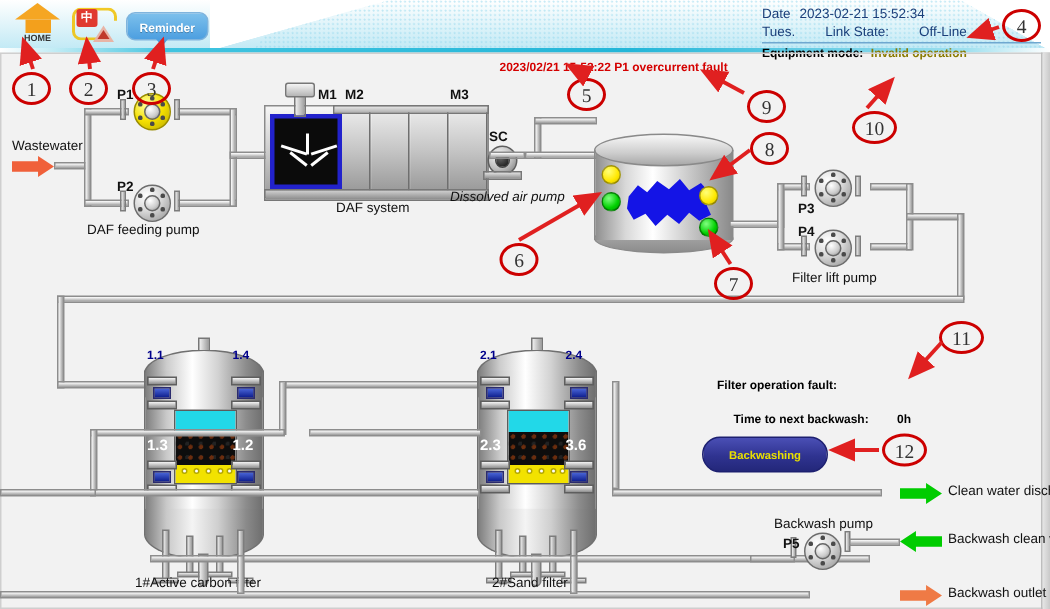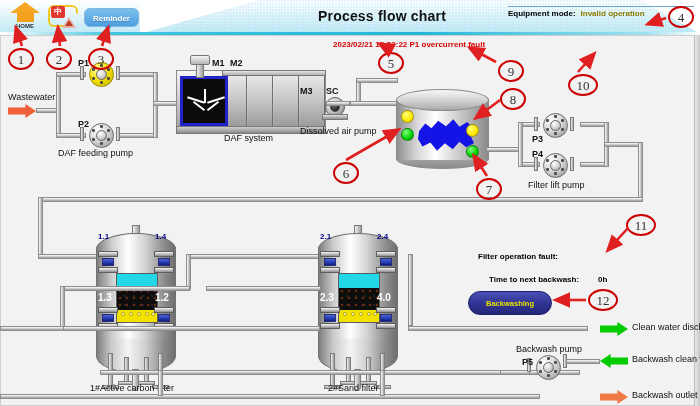--- a/index.html
+++ b/index.html
@@ -328,40 +328,48 @@
 <body>
 
 <div id="root">
 
   <div class="header-band"></div>
   <div class="header-map"></div>
   <div class="header-diag"></div>
   <div class="header-diag-r"></div>
   <div class="header-rule"></div>
 
-  <div class="title">Process flow chart</div>
 
   <div class="home-btn">
     <div class="home-roof"></div>
     <div class="home-body"></div>
     <div class="home-label">HOME</div>
   </div>
 
   <div class="lang-btn">
     <div class="lang-arrows"></div>
     <div class="lang-sq">中</div>
     <div class="lang-tri">
         <i></i>
       </div>
   </div>
 
   <div class="reminder-btn">Reminder</div>
   <div class="reminder-tail"></div>
 
   <div class="info">
+    <div class="info-row">
+      <span class="info-lbl">Date</span>
+      <span class="info-val">2023-02-21 15:52:34</span>
+    </div>
+    <div class="info-row" style="margin-top:2px">
+      <span class="info-lbl">Tues.</span>
+      <span class="info-lbl" style="margin-left:14px">Link State:</span>
+      <span class="info-val" style="margin-left:14px">Off-Line</span>
+    </div>
     <div class="info-rule"></div>
     <div class="eq-row">
       <span class="eq-lbl">Equipment mode:</span>
       <span class="eq-val">Invalid operation</span>
     </div>
   </div>
 
   <div class="alarm">2023/02/21 15:52:22 P1 overcurrent fault</div>
 
   <div class="border-frame"></div>
@@ -422,30 +430,30 @@
     <div class="blade" style="left:4px; top:20px; width:18px; height:2px; transform:rotate(18deg);"></div>
     <div class="blade" style="left:24px; top:20px; width:18px; height:2px; transform:rotate(-18deg);"></div>
     <div class="blade" style="left:21px; top:10px; width:2px; height:14px;"></div>
     <div class="blade" style="left:9px; top:26px; width:14px; height:2px; transform:rotate(38deg);"></div>
     <div class="blade" style="left:23px; top:26px; width:14px; height:2px; transform:rotate(-38deg);"></div>
   </div>
   <div class="mixer-shaft"></div>
   <div class="mixer-cap"></div>
   <div class="lbl lbl-b" style="left:212px; top:58px;">M1</div>
   <div class="lbl lbl-b" style="left:230px; top:58px;">M2</div>
-  <div class="lbl lbl-b" style="left:300px; top:58px;margin-top:28px;">M3</div>
+  <div class="lbl lbl-b" style="left:300px; top:58px;">M3</div>
   <div class="lbl" style="left:224px; top:133px;">DAF system</div>
 
   <div class="lbl lbl-b" style="left:326px; top:86px;">SC</div>
   <div class="sc-pump">
     <div class="c"></div>
     <div class="c2"></div>
     <div class="base"></div>
   </div>
-  <div class="lbl" style="left:300px; top:126px;">Dissolved air pump</div>
+  <div class="lbl" style="left:300px; top:126px;font-style:italic;">Dissolved air pump</div>
 
   <div class="pipe" style="left:326px; top:101px; width:24px; height:5px;"></div>
   <div class="pipe-v" style="left:356px; top:78px; width:5px; height:28px;"></div>
   <div class="pipe" style="left:356px; top:78px; width:42px; height:5px;"></div>
   <div class="pipe" style="left:350px; top:101px; width:50px; height:5px;"></div>
 
   <div class="tank-bot"></div>
   <div class="tank-body"></div>
   <div class="tank-liquid"></div>
   <div class="tank-top"></div>
@@ -593,21 +601,21 @@
     </div>
     <div class="valve" style="left:66px; top:78px;">
       <div class="plate" style="top:0"></div>
         <div class="stem"></div>
         <div class="plate" style="top:16px"></div>
     </div>
   </div>
   <div class="vlbl" style="left:320px; top:232px;">2.1</div>
   <div class="vlbl" style="left:377px; top:232px;">2.4</div>
   <div class="vlbl-w" style="left:320px; top:292px;">2.3</div>
-  <div class="vlbl-w" style="left:377px; top:292px;">4.0</div>
+  <div class="vlbl-w" style="left:377px; top:292px;">3.6</div>
   <div class="lbl" style="left:328px; top:383px;">2#Sand filter</div>
 
   <div class="pipe-v" style="left:186px; top:254px; width:5px; height:36px;"></div>
   <div class="pipe" style="left:60px; top:286px; width:130px; height:5px;"></div>
   <div class="pipe-v" style="left:60px; top:286px; width:5px; height:44px;"></div>
   <div class="pipe" style="left:60px; top:326px; width:260px; height:5px;"></div>
   <div class="pipe" style="left:206px; top:286px; width:115px; height:5px;"></div>
   <div class="pipe-v" style="left:408px; top:254px; width:5px; height:72px;"></div>
   <div class="pipe" style="left:408px; top:326px; width:180px; height:5px;"></div>
   <div class="pipe" style="left:0px; top:326px; width:64px; height:5px;"></div>

